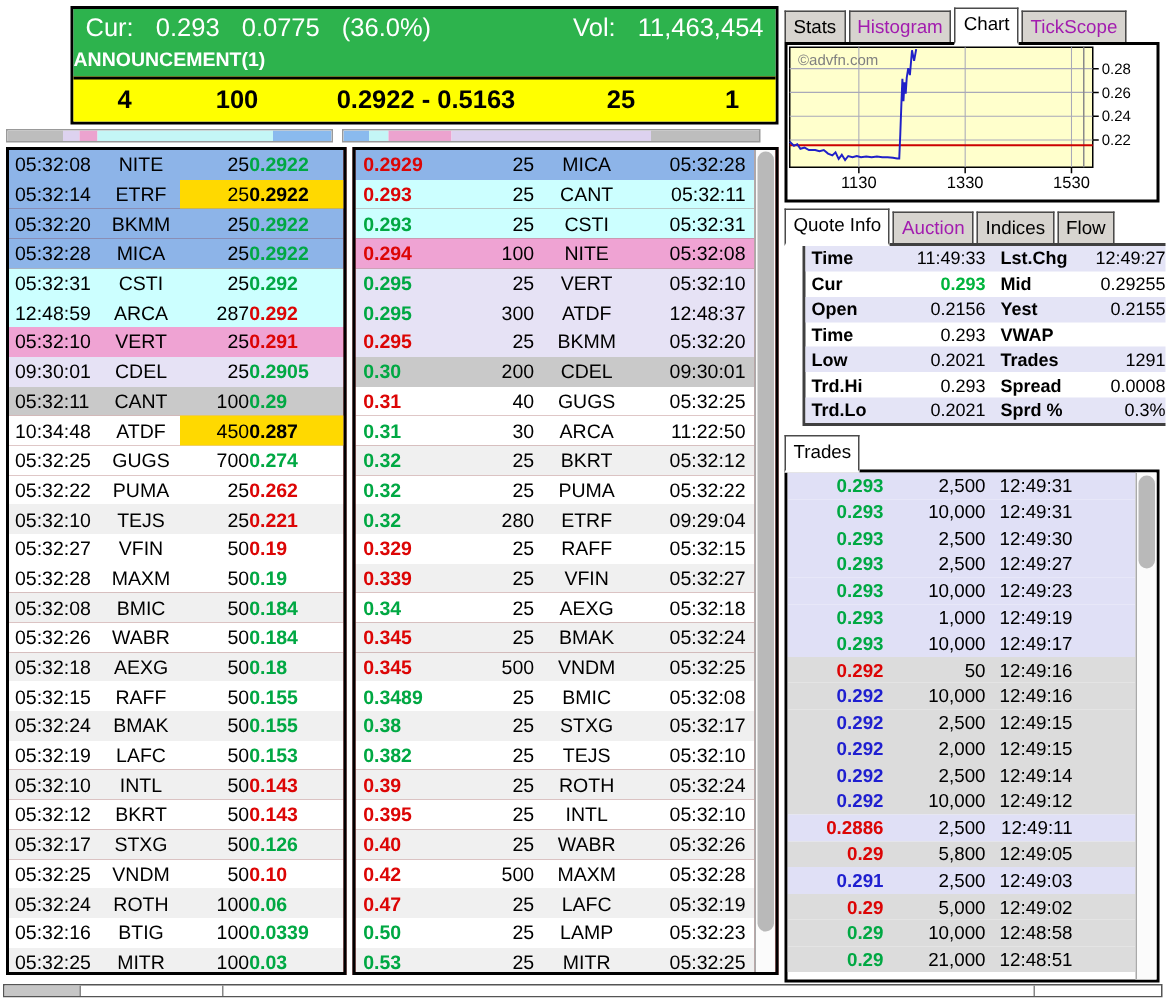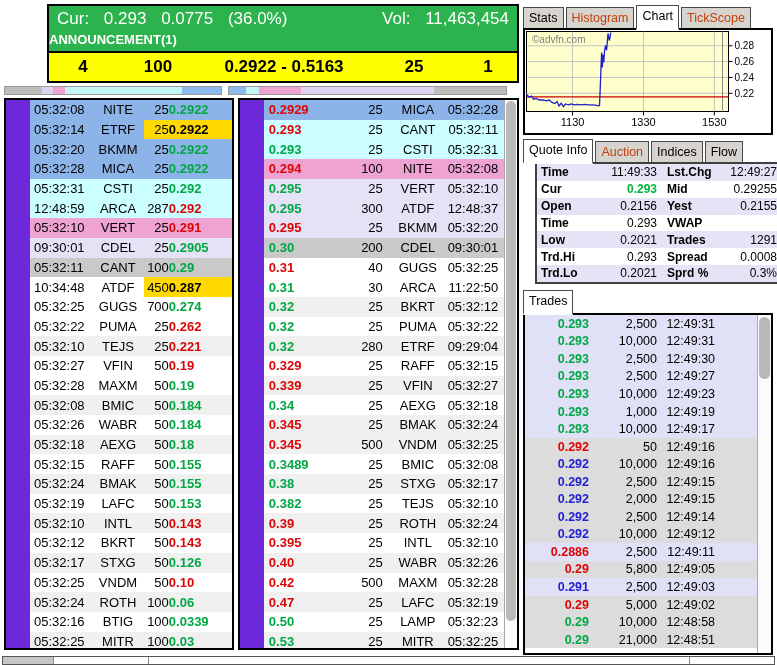--- a/index.html
+++ b/index.html
@@ -13,21 +13,21 @@
   .g2{text-align:left;font-weight:bold;font-size:13px;padding:3px 0 4px 0;}
   .yellowbar{background:#ffff00;border-top:2px solid #000;display:flex;align-items:center;height:28px;font-size:17px;font-weight:bold;color:#000;}
   .yc{text-align:center;}
   .yc1{width:68px;}.yc2{width:82px;}.yc3{flex:1;}.yc4{width:90px;}.yc5{width:58px;}
   .barsrow{display:flex;margin-top:3px;}
   .dbar{border:1px solid #999;height:7px;display:flex;overflow:hidden;background:#fff;}
   .dbar-bid{width:216px;margin-right:6px;}
   .dbar-ask{width:277px;}
   .sg-gray{background:#bdbdbd}.sg-lav{background:#ddd2ef}.sg-pink{background:#eca3cf}.sg-cyan{background:#c4f6f6}.sg-blue{background:#8abaee}
   .booksrow{display:flex;margin-top:3px;}
-  .panel{border:2px solid #000;height:548px;overflow:hidden;background:#6d28d9;padding-left:24px;}
+  .panel{border:2px solid #000;height:548px;overflow:hidden;background:#7f1d1d;}
   .bidpanel{width:224px;margin-right:4px;}
   .askpanel{width:281px;display:flex;}
   .askrows{width:266px;overflow:hidden;}
   .vscroll{width:13px;border-left:1px solid #aaa;background:#fbfbfb;position:relative;}
   .thumb{position:absolute;left:1px;right:1px;background:#b9b9b9;border-radius:6px;}
   .row{height:19.7px;display:flex;align-items:center;font-size:13px;white-space:nowrap;color:#000;}
   .bt{width:58px;padding-left:4px;}
   .bm{width:52px;text-align:center;}
   .hlw{display:flex;flex:1;height:100%;align-items:center;}
   .bs{flex:1;text-align:right;}
@@ -38,21 +38,21 @@
   .at{flex:1;text-align:right;padding-right:6px;}
   .pu{color:#00a843}.pd{color:#dc0505}.pk{color:#000}.pb{color:#1f1fd0}
   .bg-blue{background:#8db4e8}.bg-cyan{background:#ccffff}.bg-pink{background:#efa3d3}
   .bg-lav{background:#e6e2f5}.bg-gray{background:#c9c9c9}.bg-alt{background:#f0f0f0}.bg-white{background:#fff}
   .hly{background:#ffd900}
   
   #rightcol{position:absolute;left:523px;top:0;width:252px;}
   .tabsrow{display:flex;align-items:flex-end;margin-top:5px;position:relative;z-index:2;}
   .tab{background:#d7d4cf;border:1px solid #4a4a4a;border-bottom:none;padding:3px 5px;font-size:12.5px;margin-right:2px;line-height:14px;color:#000;}
   .tab.active{background:#fff;padding-bottom:5px;margin-bottom:-2px;border-bottom:2px solid #fff;position:relative;z-index:3;}
-  .tab.disabled{color:#c2410c;}
+  .tab.disabled{color:#a21caf;}
   .chartbox{border:2px solid #000;width:246px;height:103px;background:#fff;position:relative;z-index:1;}
   .quotebox{border:2px solid #404040;width:246px;height:118px;background:#fff;position:relative;z-index:1;margin-left:12px;}
   .qrow{display:flex;height:16.85px;align-items:center;font-size:12px;}
   .qrow:nth-child(odd){background:#e4e4f6;}
   .ql{font-weight:bold;width:50px;padding-left:4px;}
   .qv{width:66px;text-align:right;}
   .ql2{font-weight:bold;width:60px;padding-left:10px;}
   .qv2{flex:1;text-align:right;padding-right:6px;}
   .qgreen{color:#00b43c;font-weight:bold;}
   .tradesbox{border:2px solid #000;width:246px;height:338px;display:flex;background:#fff;position:relative;z-index:1;}

